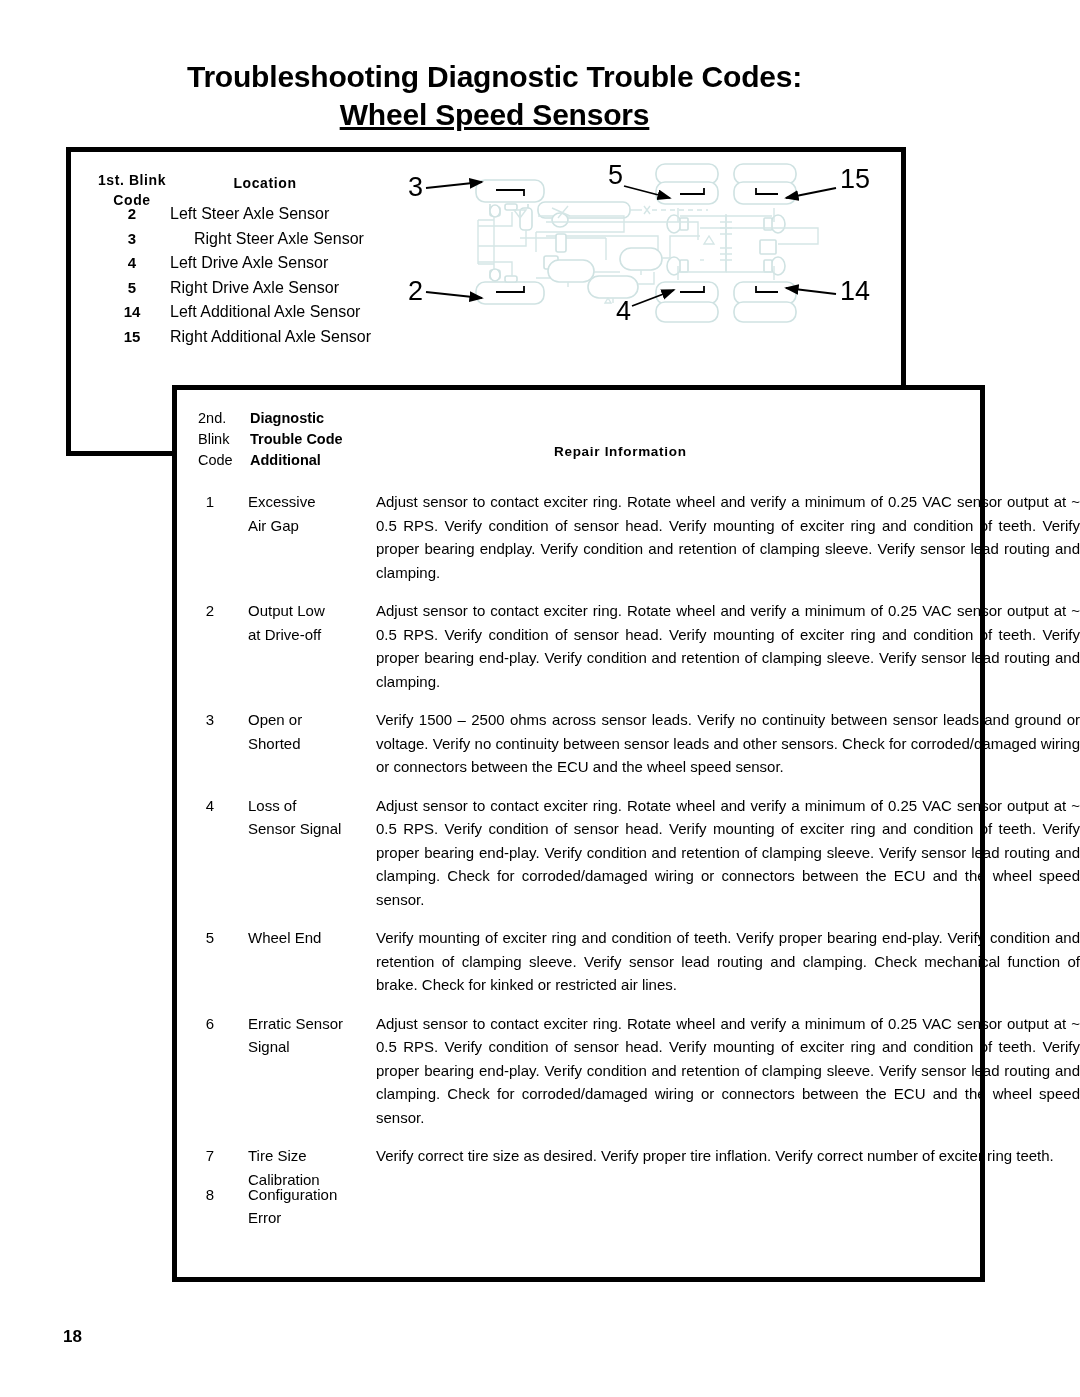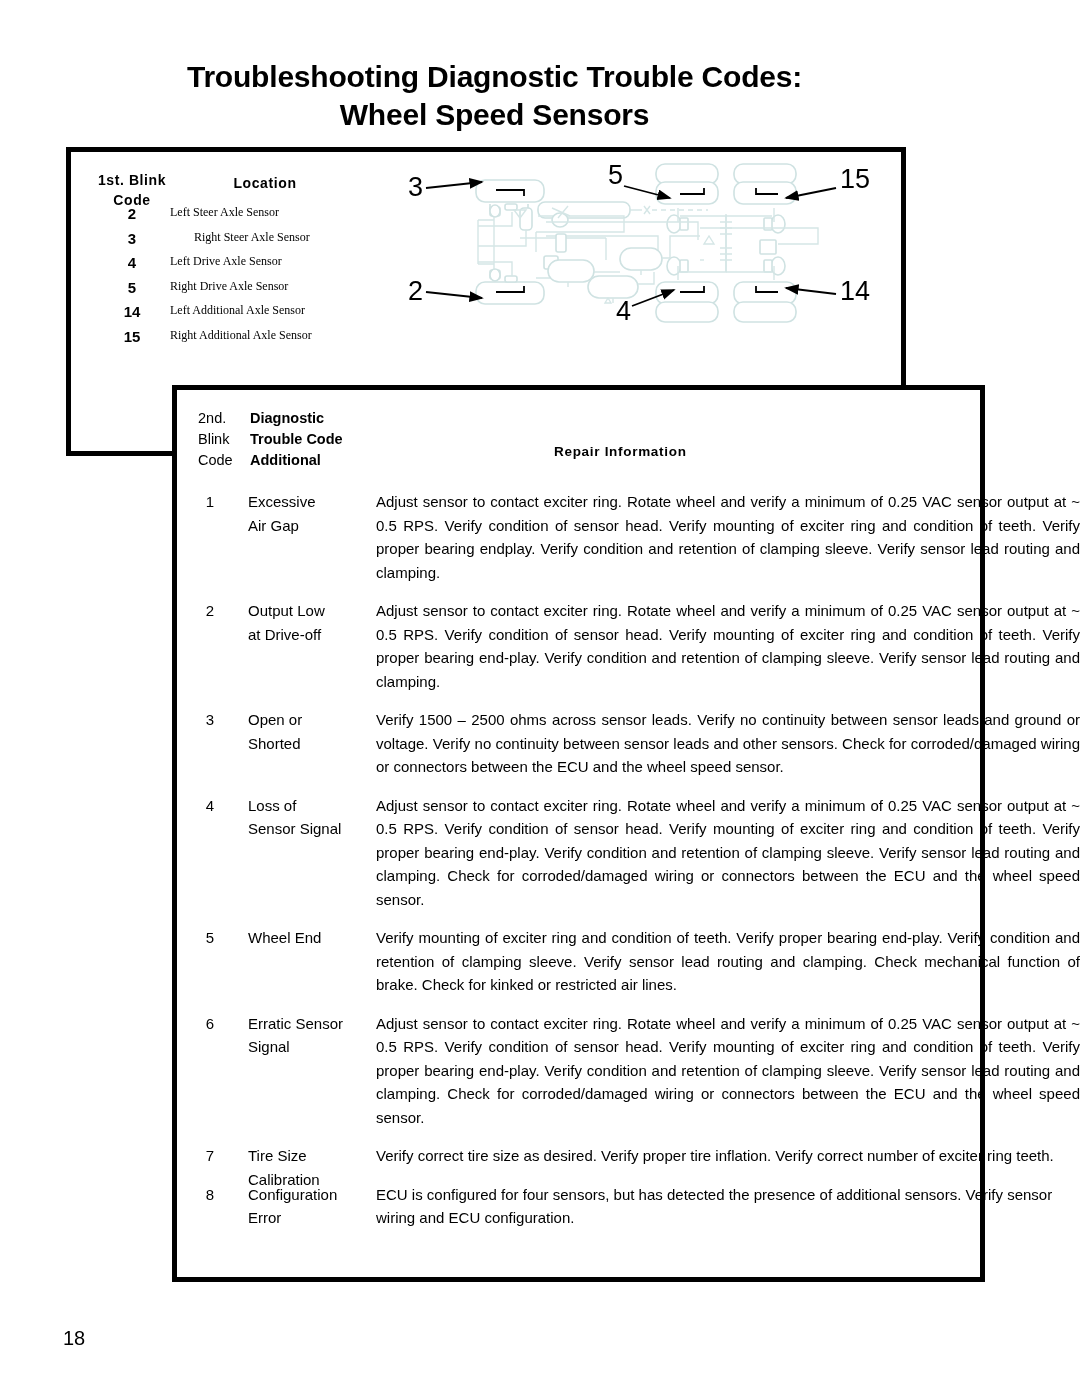--- a/index.html
+++ b/index.html
@@ -21,21 +21,21 @@
     position: absolute;
     left: 0;
     top: 58px;
     width: 989px;
     text-align: center;
     font-size: 30px;
     font-weight: bold;
     letter-spacing: -0.2px;
     line-height: 38px;
   }
-  .title .line2 { display: block; }
+  .title .line2 { display: block; text-decoration: underline; }
 
   
   .box1 {
     position: absolute;
     left: 66px;
     top: 147px;
     width: 840px;
     height: 309px;
     border: 5px solid #000;
     box-sizing: border-box;
@@ -85,23 +85,22 @@
     position: absolute;
     width: 100px;
     left: 82px;
     text-align: center;
     font-weight: bold;
     font-size: 15px;
   }
   .t1-row-loc {
     position: absolute;
     left: 170px;
-    font-size: 12px;
+    font-size: 16px;
     white-space: nowrap;
-    font-family: Liberation Serif, serif;
   }
 
   
   .diagram {
     position: absolute;
     left: 408px;
     top: 160px;
     width: 500px;
     height: 195px;
     z-index: 3;
@@ -179,22 +178,22 @@
     line-height: 23.5px;
     text-align: justify;
   }
   .t2-info.nj { text-align: left; }
 
   
   .page-no {
     position: absolute;
     left: 63px;
     top: 1327px;
-    font-size: 20px;
-    font-weight: normal;
+    font-size: 17px;
+    font-weight: bold;
     z-index: 5;
   }
 </style>
 </head>
 <body>
 
 <div class="title">
   <span>Troubleshooting Diagnostic Trouble Codes:</span>
   <span class="line2">Wheel Speed Sensors</span>
 </div>
@@ -414,17 +413,16 @@
         <span>Calibration</span>
       </div>
       <div class="t2-info nj">Verify correct tire size as desired.  Verify proper tire inflation.  Verify correct number of exciter ring teeth.</div>
     </div>
     <div class="t2-row">
       <div class="t2-code">8</div>
       <div class="t2-desc">
         <span>Configuration</span>
         <span>Error</span>
       </div>
-      <div class="t2-info nj">ECU is configured for four sensors, but has detected the presence of additional sensors.   Verify sensor wiring and ECU configuration.</div>
     </div>
   </div>
 
 <div class="page-no">18</div>
 
 </body></html>

